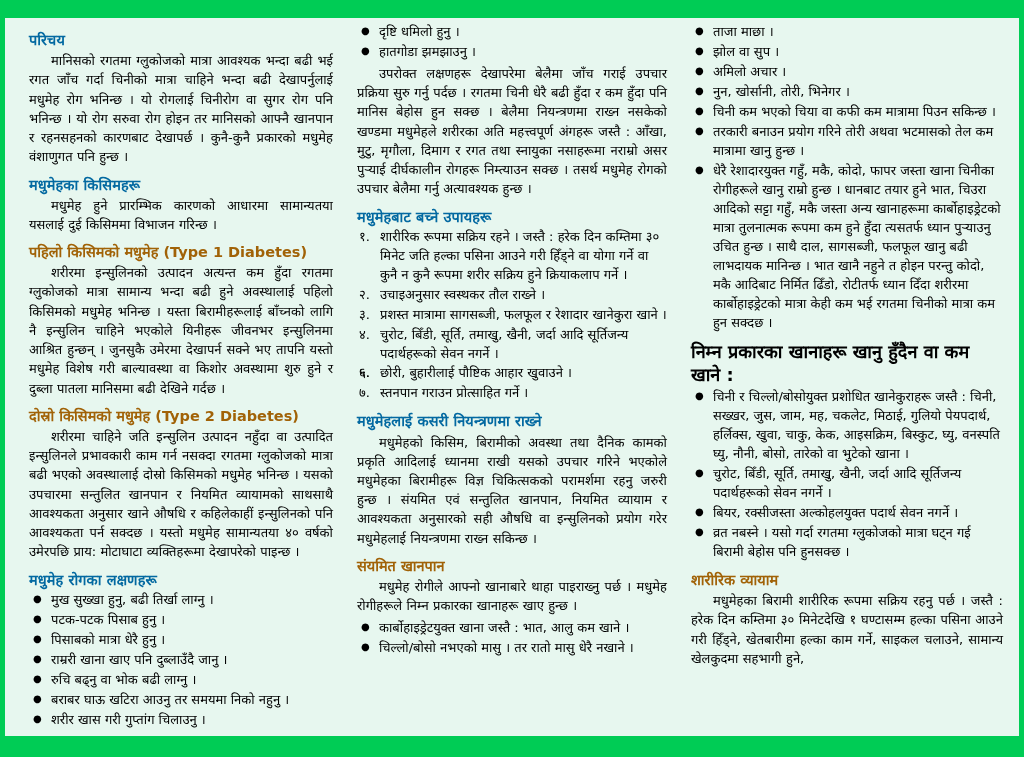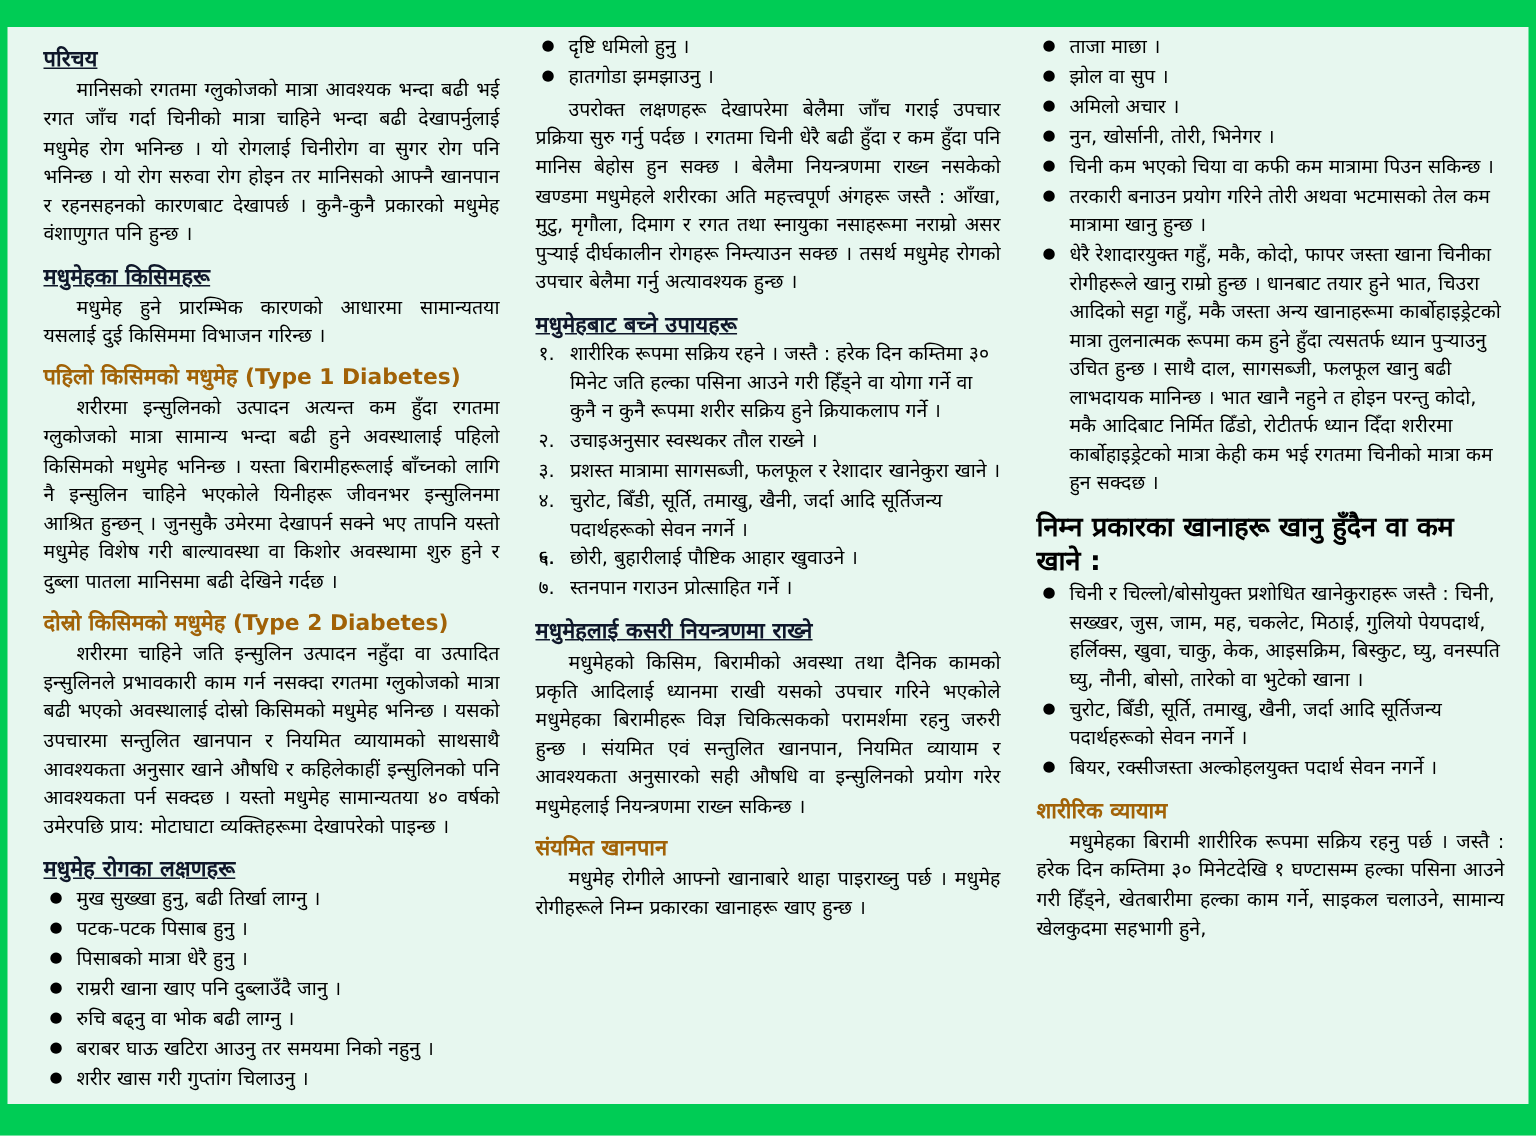--- a/index.html
+++ b/index.html
@@ -34,27 +34,26 @@
     width: 33.333%;
     box-sizing: border-box;
     padding: 0 10px;
     overflow: hidden;
   }
   .col.c1 { padding-left: 18px; padding-right: 12px; }
   .col.c2 { padding-left: 12px; padding-right: 12px; }
   .col.c3 { padding-left: 12px; padding-right: 10px; }
 
   h2.head-green {
-    color: #0f172a;
+    color: #0369a1;
     font-size: 14.5px;
     font-weight: bold;
     margin: 9px 0 2px 0;
     line-height: 1.25;
     letter-spacing: 0.1px;
-    text-decoration: underline;
   }
   h2.head-blue {
     color: #a16207;
     font-size: 14.5px;
     font-weight: bold;
     margin: 9px 0 2px 0;
     line-height: 1.25;
   }
   h3.head-black {
     color: #000000;
@@ -164,38 +163,43 @@
         <li><span class="num">५.</span></li>
         <li><span class="num">६.</span><span>छोरी, बुहारीलाई पौष्टिक आहार खुवाउने ।</span></li>
         <li><span class="num">७.</span><span>स्तनपान गराउन प्रोत्साहित गर्ने ।</span></li>
       </ol>
 
       <h2 class="head-green">मधुमेहलाई कसरी नियन्त्रणमा राख्ने</h2>
       <p class="para">मधुमेहको किसिम, बिरामीको अवस्था तथा दैनिक कामको प्रकृति आदिलाई ध्यानमा राखी यसको उपचार गरिने भएकोले मधुमेहका बिरामीहरू विज्ञ चिकित्सकको परामर्शमा रहनु जरुरी हुन्छ । संयमित एवं सन्तुलित खानपान, नियमित व्यायाम र आवश्यकता अनुसारको सही औषधि वा इन्सुलिनको प्रयोग गरेर मधुमेहलाई नियन्त्रणमा राख्न सकिन्छ ।</p>
 
       <h2 class="head-blue">संयमित खानपान</h2>
       <p class="para">मधुमेह रोगीले आफ्नो खानाबारे थाहा पाइराख्नु पर्छ । मधुमेह रोगीहरूले निम्न प्रकारका खानाहरू खाए हुन्छ ।</p>
+      <ul class="bullets">
+        <li>कार्बोहाइड्रेटयुक्त खाना जस्तै : भात, आलु कम खाने ।</li>
+        <li>चिल्लो/बोसो नभएको मासु । तर रातो मासु धेरै नखाने ।</li>
+      </ul>
     </div>
 
     <div class="col c3">
       <ul class="bullets">
         <li>ताजा माछा ।</li>
         <li>झोल वा सुप ।</li>
         <li>अमिलो अचार ।</li>
         <li>नुन, खोर्सानी, तोरी, भिनेगर ।</li>
         <li>चिनी कम भएको चिया वा कफी कम मात्रामा पिउन सकिन्छ ।</li>
         <li>तरकारी बनाउन प्रयोग गरिने तोरी अथवा भटमासको तेल कम मात्रामा खानु हुन्छ ।</li>
         <li>धेरै रेशादारयुक्त गहुँ, मकै, कोदो, फापर जस्ता खाना चिनीका रोगीहरूले खानु राम्रो हुन्छ । धानबाट तयार हुने भात, चिउरा आदिको सट्टा गहुँ, मकै जस्ता अन्य खानाहरूमा कार्बोहाइड्रेटको मात्रा तुलनात्मक रूपमा कम हुने हुँदा त्यसतर्फ ध्यान पुऱ्याउनु उचित हुन्छ । साथै दाल, सागसब्जी, फलफूल खानु बढी लाभदायक मानिन्छ । भात खानै नहुने त होइन परन्तु कोदो, मकै आदिबाट निर्मित ढिँडो, रोटीतर्फ ध्यान दिँदा शरीरमा कार्बोहाइड्रेटको मात्रा केही कम भई रगतमा चिनीको मात्रा कम हुन सक्दछ ।</li>
       </ul>
 
       <h3 class="head-black">निम्न प्रकारका खानाहरू खानु हुँदैन वा कम खाने :</h3>
       <ul class="bullets">
         <li>चिनी र चिल्लो/बोसोयुक्त प्रशोधित खानेकुराहरू जस्तै : चिनी, सख्खर, जुस, जाम, मह, चकलेट, मिठाई, गुलियो पेयपदार्थ, हर्लिक्स, खुवा, चाकु, केक, आइसक्रिम, बिस्कुट, घ्यु, वनस्पति घ्यु, नौनी, बोसो, तारेको वा भुटेको खाना ।</li>
         <li>चुरोट, बिँडी, सूर्ति, तमाखु, खैनी, जर्दा आदि सूर्तिजन्य पदार्थहरूको सेवन नगर्ने ।</li>
         <li>बियर, रक्सीजस्ता अल्कोहलयुक्त पदार्थ सेवन नगर्ने ।</li>
+        <li>व्रत नबस्ने । यसो गर्दा रगतमा ग्लुकोजको मात्रा घट्न गई बिरामी बेहोस पनि हुनसक्छ ।</li>
       </ul>
 
       <h2 class="head-blue">शारीरिक व्यायाम</h2>
       <p class="para">मधुमेहका बिरामी शारीरिक रूपमा सक्रिय रहनु पर्छ । जस्तै : हरेक दिन कम्तिमा ३० मिनेटदेखि १ घण्टासम्म हल्का पसिना आउने गरी हिँड्ने, खेतबारीमा हल्का काम गर्ने, साइकल चलाउने, सामान्य खेलकुदमा सहभागी हुने,</p>
     </div>
 
   </div>
 </div>
 
 </body></html>

